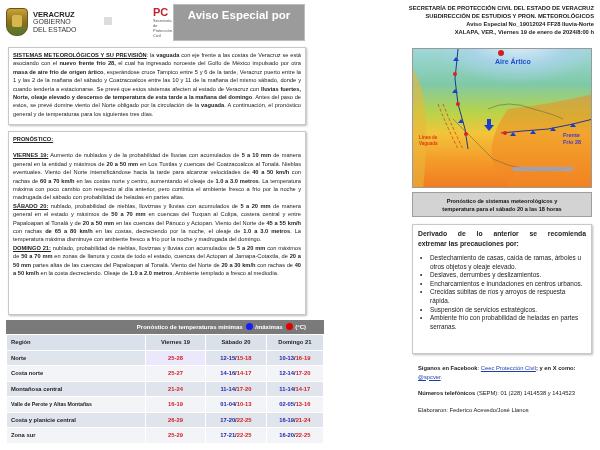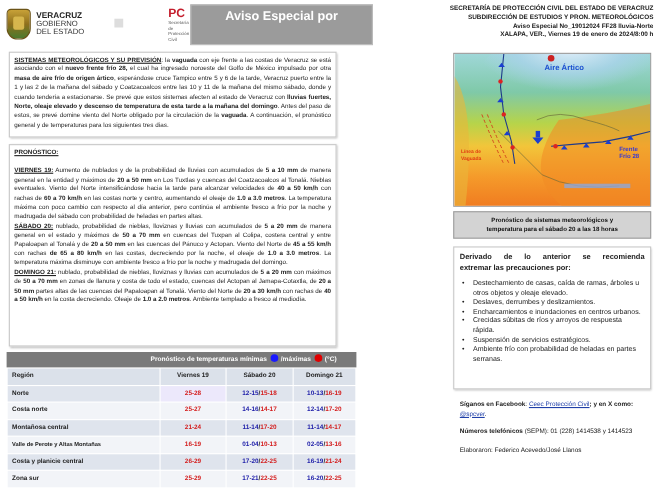--- a/index.html
+++ b/index.html
@@ -13,21 +13,21 @@
   .shield::after { content: ""; position: absolute; left: 5px; top: 6px; width: 10px; height: 12px; background: #d6b64d; border-radius: 2px; }
   .veracruz-text { margin-left: 5px; font-size: 7px; line-height: 7.5px; color: #333; }
   .veracruz-text b { color: #222; font-size: 7.5px; }
   .logo-pc { position: absolute; left: 100px; top: 8px; width: 70px; height: 28px; display: flex; align-items: center; gap: 48px; }
   .castle { width: 16px; height: 22px; background: linear-gradient(180deg,#888 0%,#555 100%); border-radius: 2px; position: relative; }
   .castle::before { content: ""; position: absolute; left: 4px; top: 6px; width: 8px; height: 8px; background: #ddd; }
   .pc-text { margin-left: 5px; }
   .pc-title { font-size: 11px; font-weight: bold; color: #c41d2c; line-height: 11px; }
   .pc-sub { font-size: 4px; line-height: 5px; color: #555; }
 
-  .title-box { position: absolute; left: 173px; top: 4px; width: 166px; height: 37px; background: #9b9b9b; color: #fff; text-align: center; font-size: 11.5px; font-weight: bold; line-height: 15px; padding-top: 3px; border: 1px solid #bdbdbd; }
+  .title-box { position: absolute; left: 173px; top: 4px; width: 132px; height: 37px; background: #9b9b9b; color: #fff; text-align: center; font-size: 11.5px; font-weight: bold; line-height: 15px; padding-top: 3px; border: 1px solid #bdbdbd; }
   .agency { position: absolute; right: 6px; top: 4px; width: 290px; text-align: right; font-size: 5.8px; line-height: 8px; font-weight: bold; color: #1a1a1a; }
 
   
   .box { position: absolute; border: 1px solid #c8c8c8; box-shadow: 1px 1px 2px #bbb; background: #fff; }
   .sistemas { left: 8px; top: 47px; width: 298px; height: 78px; padding: 3px 4px; font-size: 5.7px; line-height: 8.4px; text-align: justify; }
   .pron { left: 8px; top: 131px; width: 298px; height: 184px; padding: 3px 4px; font-size: 5.7px; line-height: 8.4px; text-align: justify; }
   .u { text-decoration: underline; font-weight: bold; }
   b { font-weight: bold; }
   .pron p { margin: 0; }
   .pron .spacer { height: 8px; }

